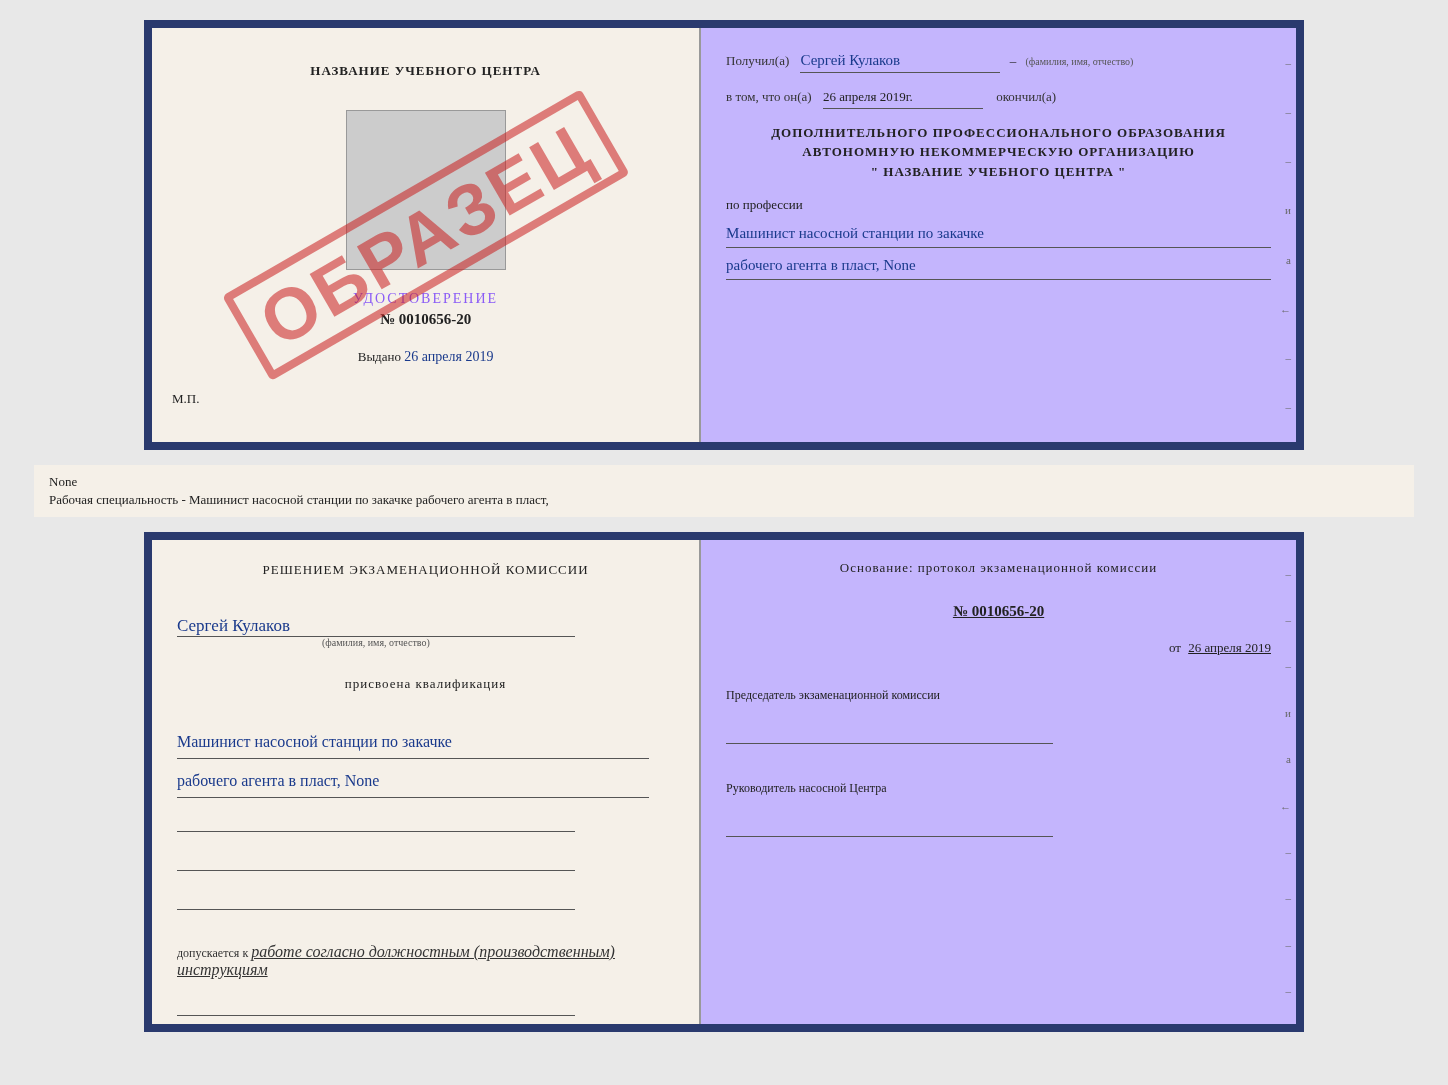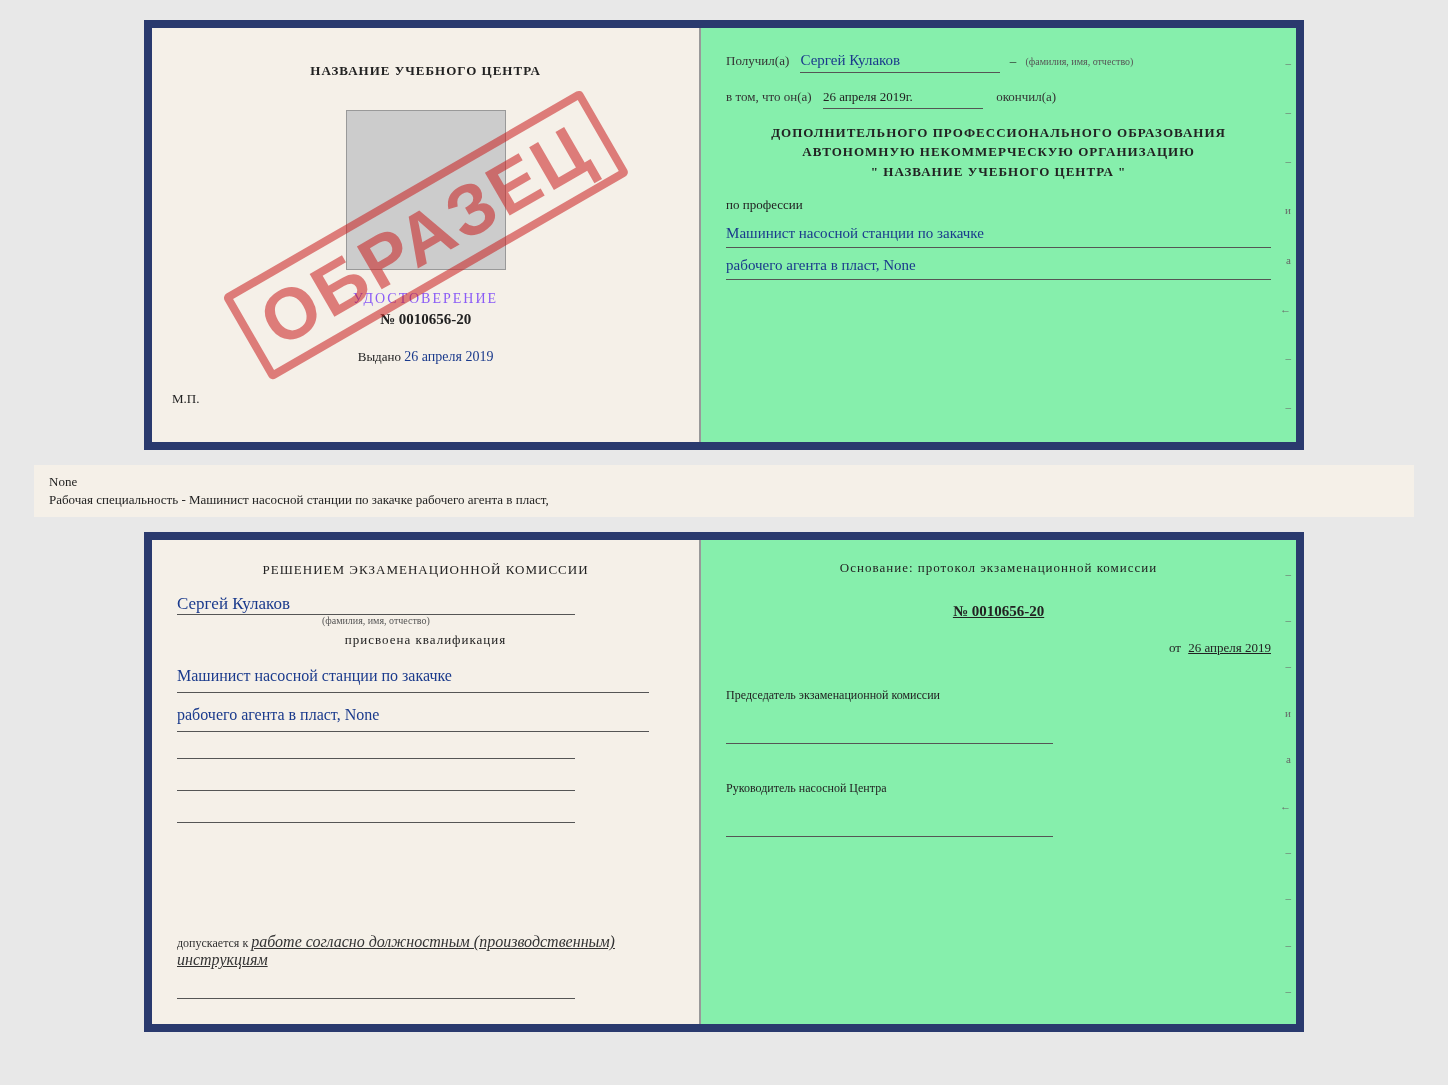--- a/index.html
+++ b/index.html
@@ -27,21 +27,21 @@
       width: 48%;
       border-right: 2px solid #999;
       padding: 25px 20px;
       position: relative;
       background: #f5f0e8;
     }
 
     .doc-right {
       width: 52%;
       padding: 20px 25px;
-      background: #86efac;
+      background: #c4b5fd;
       position: relative;
     }
 
     
     .top-doc { height: 430px; }
     .top-doc .doc-left { display: flex; flex-direction: column; align-items: center; justify-content: space-around; }
 
     .institution-name {
       font-size: 13px;
       font-weight: bold;
@@ -178,21 +178,21 @@
       line-height: 1.4;
     }
 
     
     .bottom-doc { height: 500px; }
 
     .bottom-doc .doc-left {
       padding: 20px 25px;
       display: flex;
       flex-direction: column;
-      gap: 6px;
+      gap: 28px;
     }
 
     .bottom-doc .doc-right {
       padding: 20px 25px;
       display: flex;
       flex-direction: column;
       gap: 12px;
     }
 
     .komissia-title {

